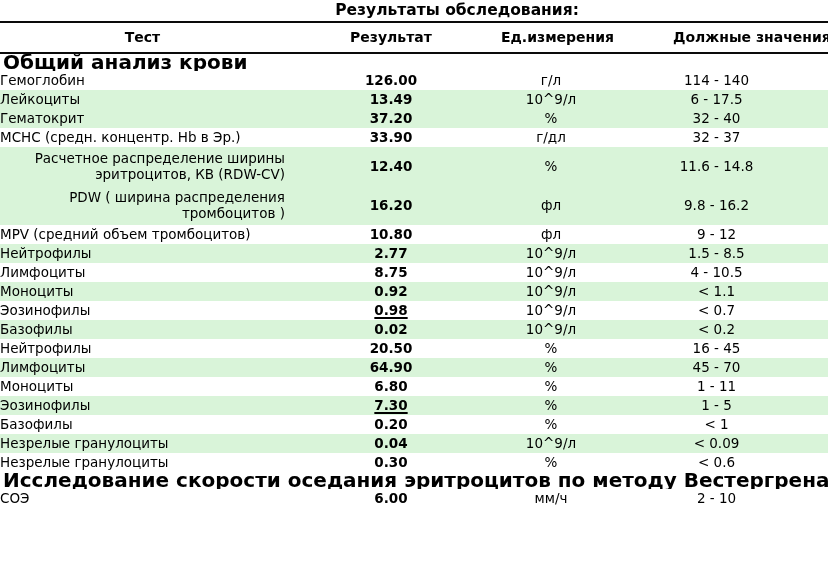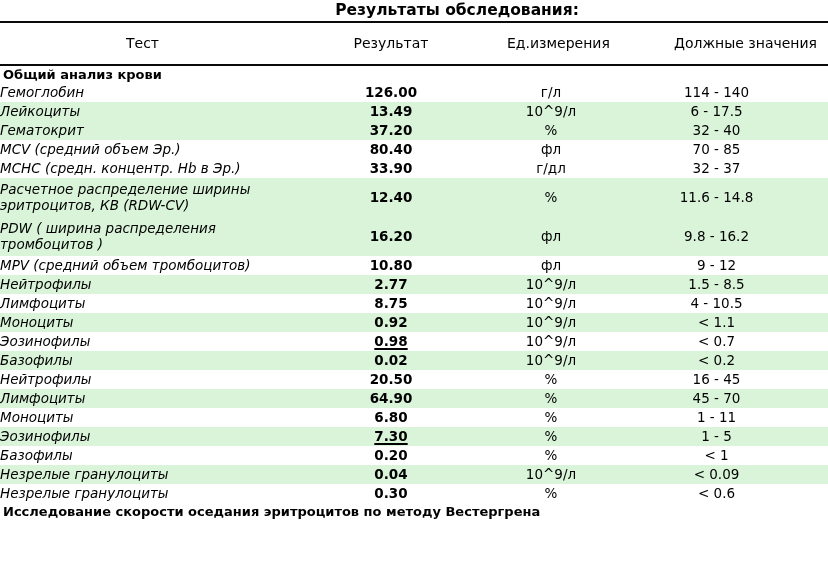--- a/index.html
+++ b/index.html
@@ -29,34 +29,34 @@
     width: 828px;
     border-collapse: collapse;
     table-layout: fixed;
   }
   col.c1 { width: 285px; }
   col.c2 { width: 212px; }
   col.c3 { width: 108px; }
   col.c4 { width: 223px; }
 
   thead th {
-    font-weight: normal;
+    font-weight: bold;
     font-size: 14px;
     height: 21px;
     line-height: 21px;
     text-align: center;
-    padding: 10px;
+    padding: 4px;
     border-bottom: 2px solid #0a0a0a;
     white-space: nowrap;
   }
   thead th.th-range { padding-left: 68px; }
 
   tr.section-row td {
     font-weight: bold;
-    font-size: 13px;
+    font-size: 20px;
     height: 17px;
     line-height: 17px;
     padding: 0 0 0 3px;
     white-space: nowrap;
     overflow: hidden;
   }
 
   tr.data-row td {
     font-size: 13.5px;
     height: 19px;
@@ -64,32 +64,32 @@
     padding: 0;
     vertical-align: middle;
     overflow: hidden;
   }
   tr.data-row.hl td { background: #d9f4d9; }
 
   td.td-test {
     padding-left: 27px;
     text-align: left;
     white-space: nowrap;
-    font-style: italic;
   }
   td.td-result { text-align: center; font-weight: bold; }
   td.td-unit   { text-align: center; }
   td.td-range  { text-align: center; padding-left: 68px; }
 
   tr.data-row.tall td { height: 35px; }
   tr.data-row.tall td.td-test {
     white-space: normal;
     line-height: 15.5px;
     padding-top: 2px;
     padding-bottom: 2px;
+    text-align: right;
   }
 
   .val { font-weight: bold; }
   .val.u {
     text-decoration: underline;
     text-decoration-thickness: 1.5px;
     text-underline-offset: 2px;
   }
 </style>
 </head>
@@ -128,26 +128,20 @@
           <td class="td-unit">10^9/л</td>
           <td class="td-range">6 - 17.5</td>
         </tr>
         <tr class="data-row hl">
           <td class="td-test">Гематокрит</td>
           <td class="td-result"><span class="val">37.20</span></td>
           <td class="td-unit">%</td>
           <td class="td-range">32 - 40</td>
         </tr>
         <tr class="data-row">
-          <td class="td-test">MCV (средний объем Эр.)</td>
-          <td class="td-result"><span class="val">80.40</span></td>
-          <td class="td-unit">фл</td>
-          <td class="td-range">70 - 85</td>
-        </tr>
-        <tr class="data-row">
           <td class="td-test">MCHC (средн. концентр. Hb в Эр.)</td>
           <td class="td-result"><span class="val">33.90</span></td>
           <td class="td-unit">г/дл</td>
           <td class="td-range">32 - 37</td>
         </tr>
         <tr class="data-row hl tall">
           <td class="td-test">Расчетное распределение ширины эритроцитов, КВ (RDW-CV)</td>
           <td class="td-result"><span class="val">12.40</span></td>
           <td class="td-unit">%</td>
           <td class="td-range">11.6 - 14.8</td>
@@ -232,15 +226,21 @@
         </tr>
         <tr class="data-row">
           <td class="td-test">Незрелые гранулоциты</td>
           <td class="td-result"><span class="val">0.30</span></td>
           <td class="td-unit">%</td>
           <td class="td-range">&lt; 0.6</td>
         </tr>
         <tr class="section-row">
           <td colspan="4">Исследование скорости оседания эритроцитов по методу Вестергрена</td>
         </tr>
+        <tr class="data-row">
+          <td class="td-test">СОЭ</td>
+          <td class="td-result"><span class="val">6.00</span></td>
+          <td class="td-unit">мм/ч</td>
+          <td class="td-range">2 - 10</td>
+        </tr>
       </tbody>
   </table>
 </div>
 
 </body></html>

